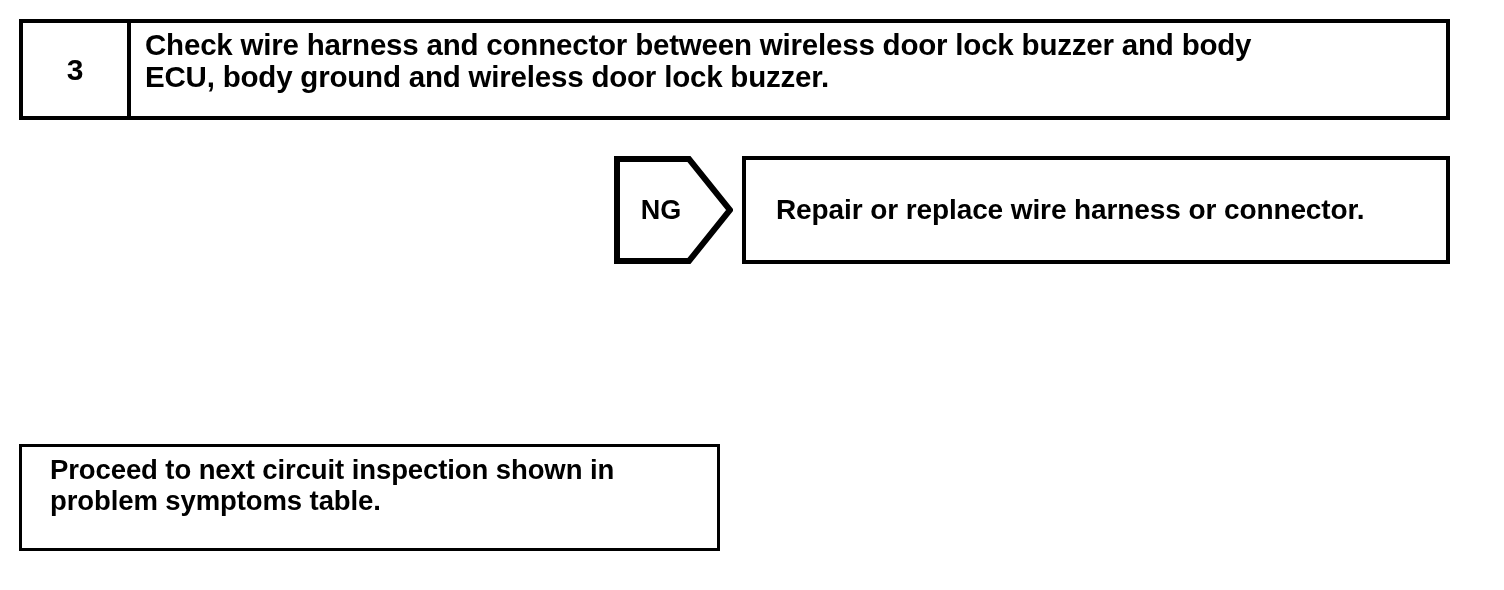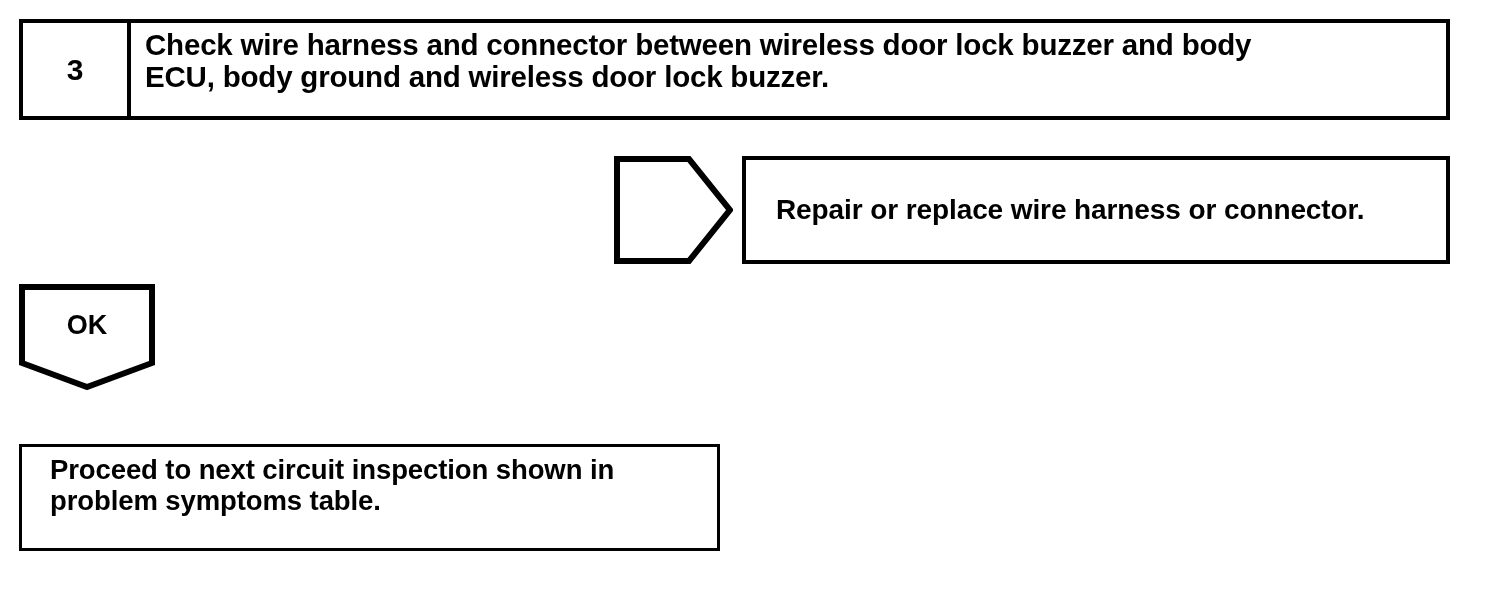--- a/index.html
+++ b/index.html
@@ -162,31 +162,26 @@
     <div class="step-text-cell">
       <span class="step-text">Check wire harness and connector between wireless door lock buzzer and body
 ECU, body ground and wireless door lock buzzer.</span>
     </div>
   </div>
 
   <div class="ng-marker">
     <svg viewBox="0 0 119 108" xmlns="http://www.w3.org/2000/svg">
       <polygon points="3,3 75,3 116,54 75,105 3,105" fill="#ffffff" stroke="#000000" stroke-width="6" stroke-linejoin="miter"></polygon>
     </svg>
+    <span class="ng-label">NG</span>
   </div>
 
   <div class="ng-box">
     <span class="ng-box-text">Repair or replace wire harness or connector.</span>
   </div>
 
-  <div class="ok-marker">
-    <svg viewBox="0 0 136 106" xmlns="http://www.w3.org/2000/svg">
-      <polygon points="3,3 133,3 133,79 68,103 3,79" fill="#ffffff" stroke="#000000" stroke-width="6" stroke-linejoin="miter"></polygon>
-    </svg>
-    <span class="ok-label">OK</span>
-  </div>
 
   <div class="result-box">
     <span class="result-text">Proceed to next circuit inspection shown in
 problem symptoms table.</span>
   </div>
 
 </div>
 
 </body></html>

